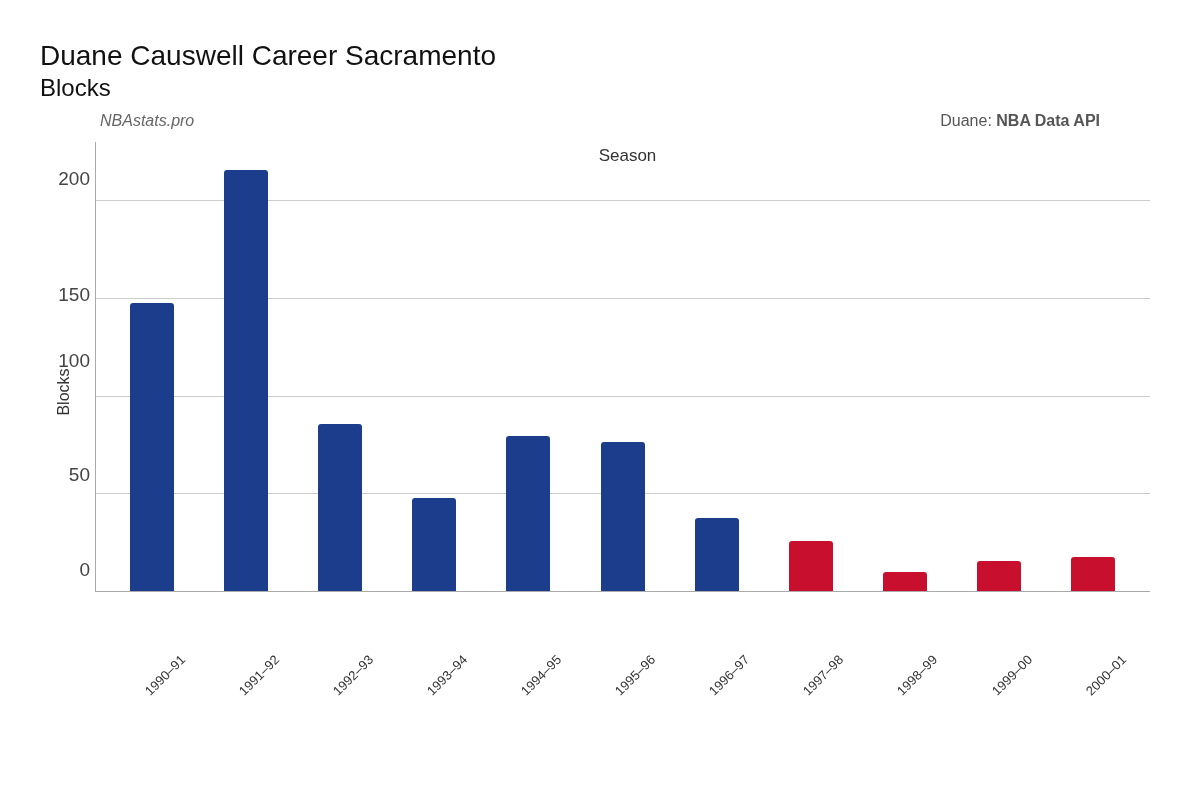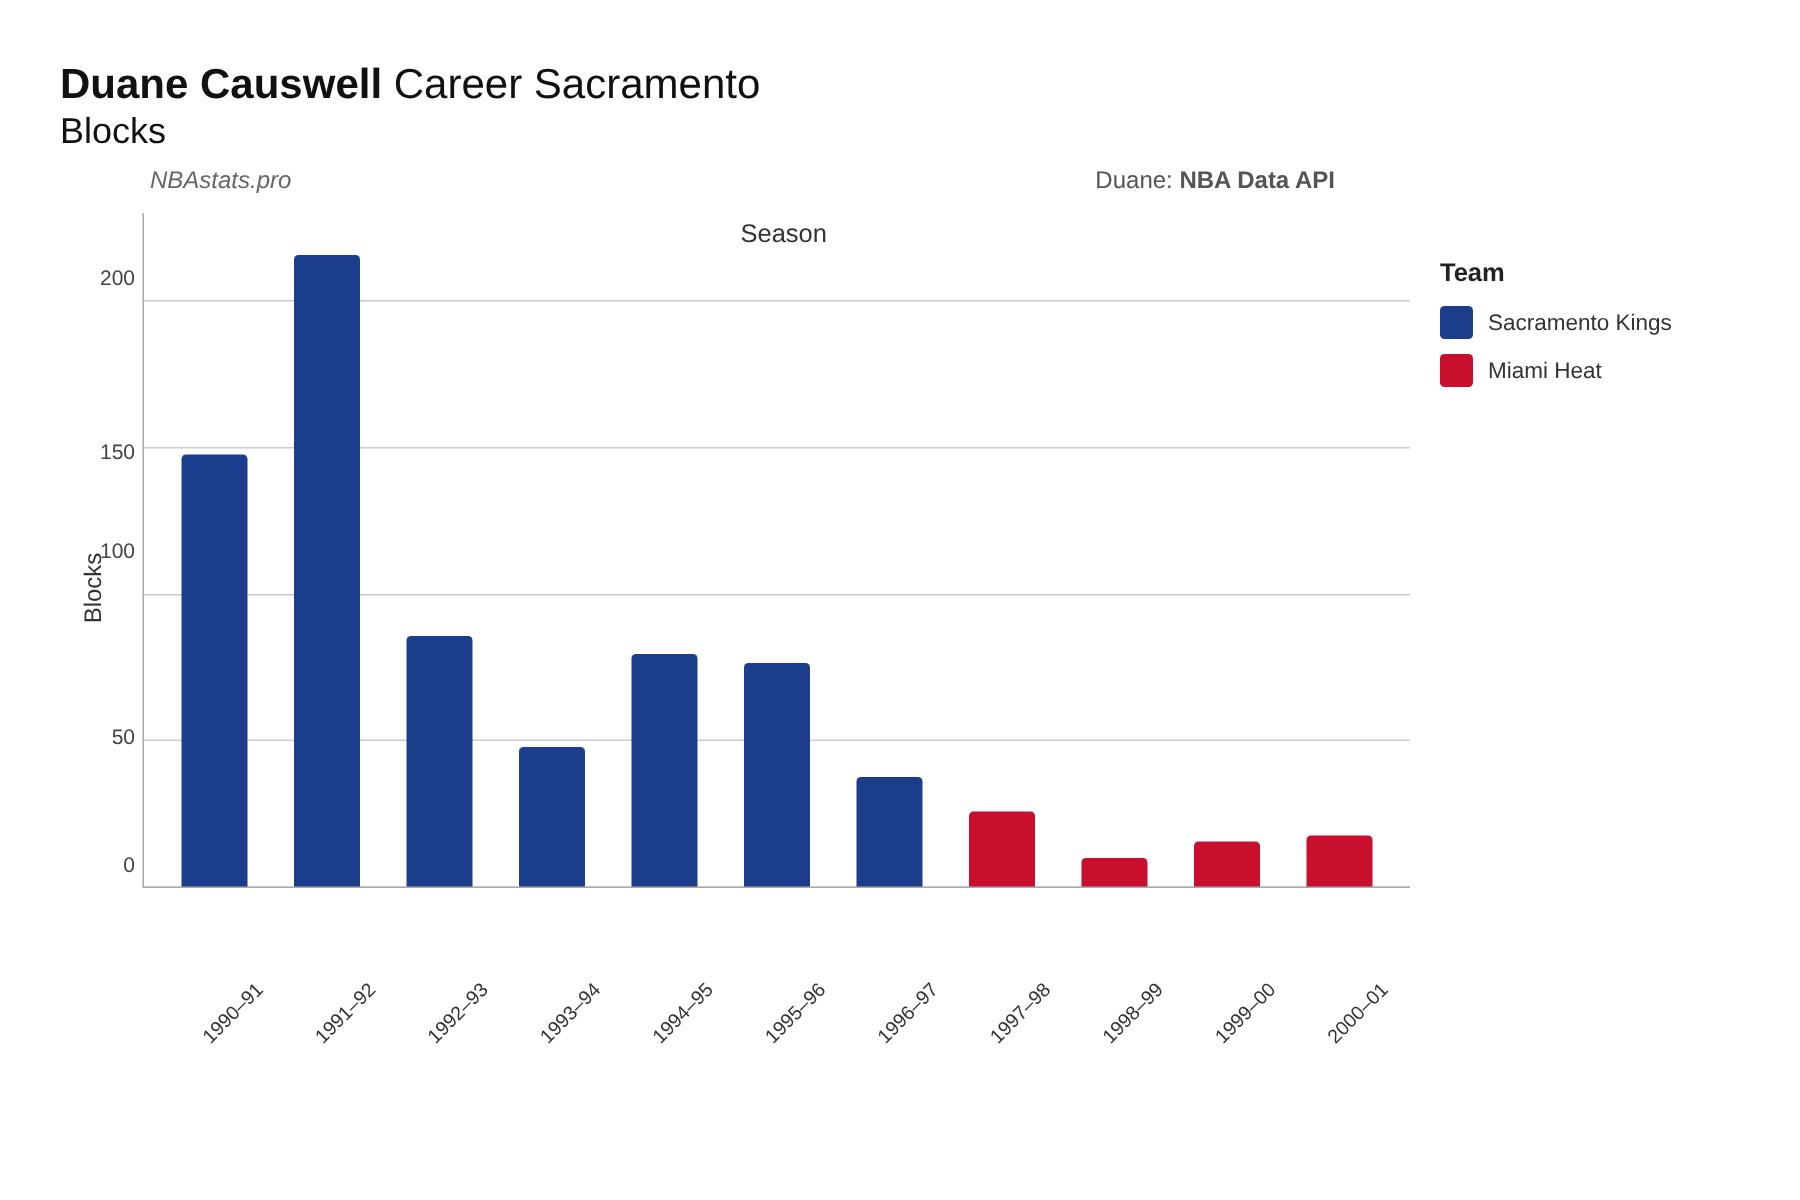--- a/index.html
+++ b/index.html
@@ -12,21 +12,21 @@
       padding: 40px 40px 20px 40px;
     }
     .title-area {
       margin-bottom: 10px;
     }
     .title-main {
       font-size: 28px;
       color: #111;
     }
     .title-bold {
-      font-weight: 700;
+      font-weight: 400;
       text-align: center;
     }
     .title-sub {
       font-size: 24px;
       color: #111;
       font-weight: 400;
       margin-top: 2px;
     }
     .chart-container {
       display: flex;
@@ -75,21 +75,21 @@
       left: 0; right: 0; top: 0; bottom: 0;
     }
     .grid-line {
       position: absolute;
       left: 0; right: 0;
       border-top: 1px solid #ccc;
     }
     .y-tick-label {
       position: absolute;
       left: -45px;
-      font-size: 14px;
+      font-size: 19px;
       color: #444;
       transform: translateY(-50%);
       text-align: right;
       width: 40px;
     }
     .bars-row {
       position: absolute;
       left: 0; right: 0; top: 0; bottom: 0;
       display: flex;
       align-items: flex-end;
@@ -201,21 +201,21 @@
 
     <div class="y-axis-label">
       <span>Blocks</span>
     </div>
 
     <div class="chart-inner" id="chart-inner">
       <div class="grid-lines" id="grid-lines">
           <div class="grid-line" style="bottom: 0px;"></div>
           <div class="y-tick-label" style="bottom: 0px;">0</div>
           <div class="grid-line" style="bottom: 97.7273px;"></div>
-          <div class="y-tick-label" style="bottom: 85px;">50</div>
+          <div class="y-tick-label" style="bottom: 95px;">50</div>
           <div class="grid-line" style="bottom: 195.455px;"></div>
           <div class="y-tick-label" style="bottom: 209px;">100</div>
           <div class="grid-line" style="bottom: 293.182px;"></div>
           <div class="y-tick-label" style="bottom: 275px;">150</div>
           <div class="grid-line" style="bottom: 390.909px;"></div>
           <div class="y-tick-label" style="bottom: 390.909px;">200</div>
         </div>
       <div class="bars-row" id="bars-row">
           <div class="bar-wrapper">
             <div class="bar bar-kings" style="height: 289.273px;"></div>
@@ -288,26 +288,13 @@
         </div>
       <div class="axis-bottom-line"></div>
       <div class="axis-left-line"></div>
     </div>
 
     <div class="x-axis-title" style="">
       <span>Season</span>
     </div>
   </div>
 
-  <div class="legend-area">
-    <div class="legend-title">Team</div>
-    <div id="legend-items">
-        <div class="legend-item">
-          <div class="legend-swatch" style="background: rgb(28, 60, 140);"></div>
-          <span>Sacramento Kings</span>
-        </div>
-        <div class="legend-item">
-          <div class="legend-swatch" style="background: rgb(200, 16, 46);"></div>
-          <span>Miami Heat</span>
-        </div>
-      </div>
-  </div>
 </div>
 
 </body></html>

